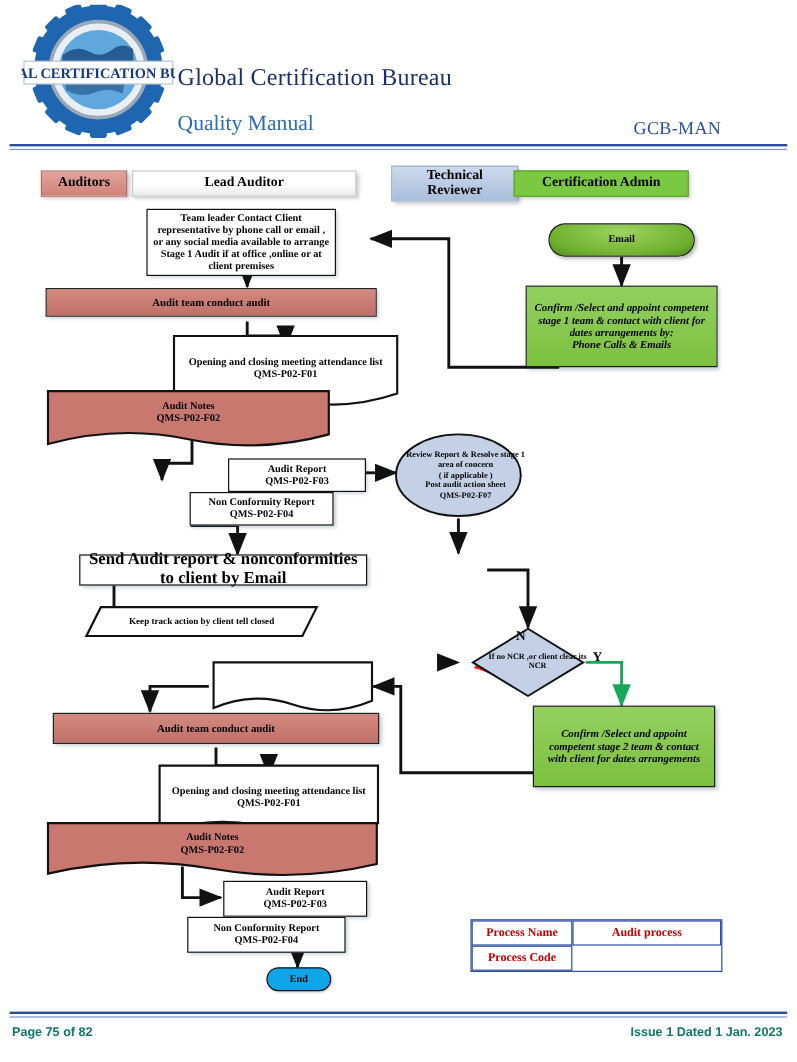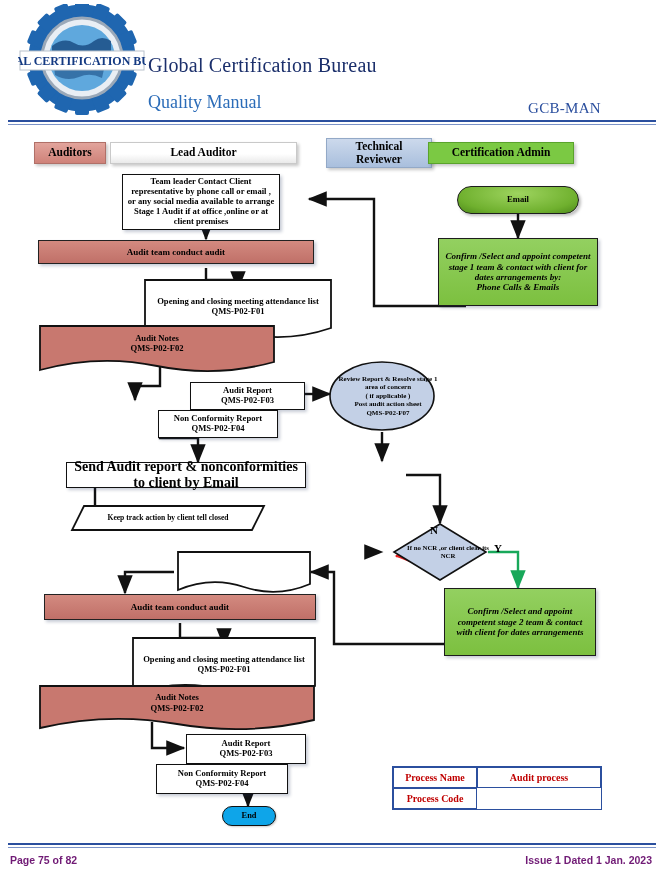--- a/index.html
+++ b/index.html
@@ -10,21 +10,21 @@
   #logo{position:absolute;left:18px;top:4px;width:128px;height:112px;}
   #brand-title{position:absolute;left:148px;top:54px;font-size:20px;color:#1b2f6b;letter-spacing:.2px;}
   #brand-sub{position:absolute;left:148px;top:92px;font-size:18px;color:#2b6cb8;}
   #doc-code{position:absolute;left:528px;top:100px;font-size:15px;font-weight:normal;color:#2b4f9e;letter-spacing:.3px;}
   #hdr-rule1{position:absolute;left:8px;top:120px;width:648px;height:2px;background:#2b4f9e;}
   #hdr-rule2{position:absolute;left:8px;top:124px;width:648px;height:1px;background:#7b93c8;}
 
   
   #ftr-rule1{position:absolute;left:8px;top:843px;width:648px;height:2px;background:#2b4f9e;}
   #ftr-rule2{position:absolute;left:8px;top:847px;width:648px;height:1px;background:#7b93c8;}
-  #footer{position:absolute;left:0;top:852px;width:664px;height:24px;font-family:"Liberation Sans",sans-serif;color:#701a75;}
+  #footer{position:absolute;left:0;top:852px;width:664px;height:24px;font-family:"Liberation Sans",sans-serif;color:#0f766e;}
   #f-left{position:absolute;left:10px;top:2px;font-size:10.5px;font-weight:bold;}
   #f-mid{position:absolute;left:0;top:2px;width:664px;text-align:center;font-size:11px;font-weight:bold;font-family:"Liberation Serif",serif;}
   #f-right{position:absolute;right:12px;top:2px;font-size:10.5px;font-weight:bold;}
 
   
   #chart{position:absolute;left:0;top:128px;width:664px;height:712px;}
   #svg-layer{position:absolute;left:0;top:0;width:664px;height:712px;}
 
   
   .node{position:absolute;box-sizing:border-box;display:flex;align-items:center;justify-content:center;

